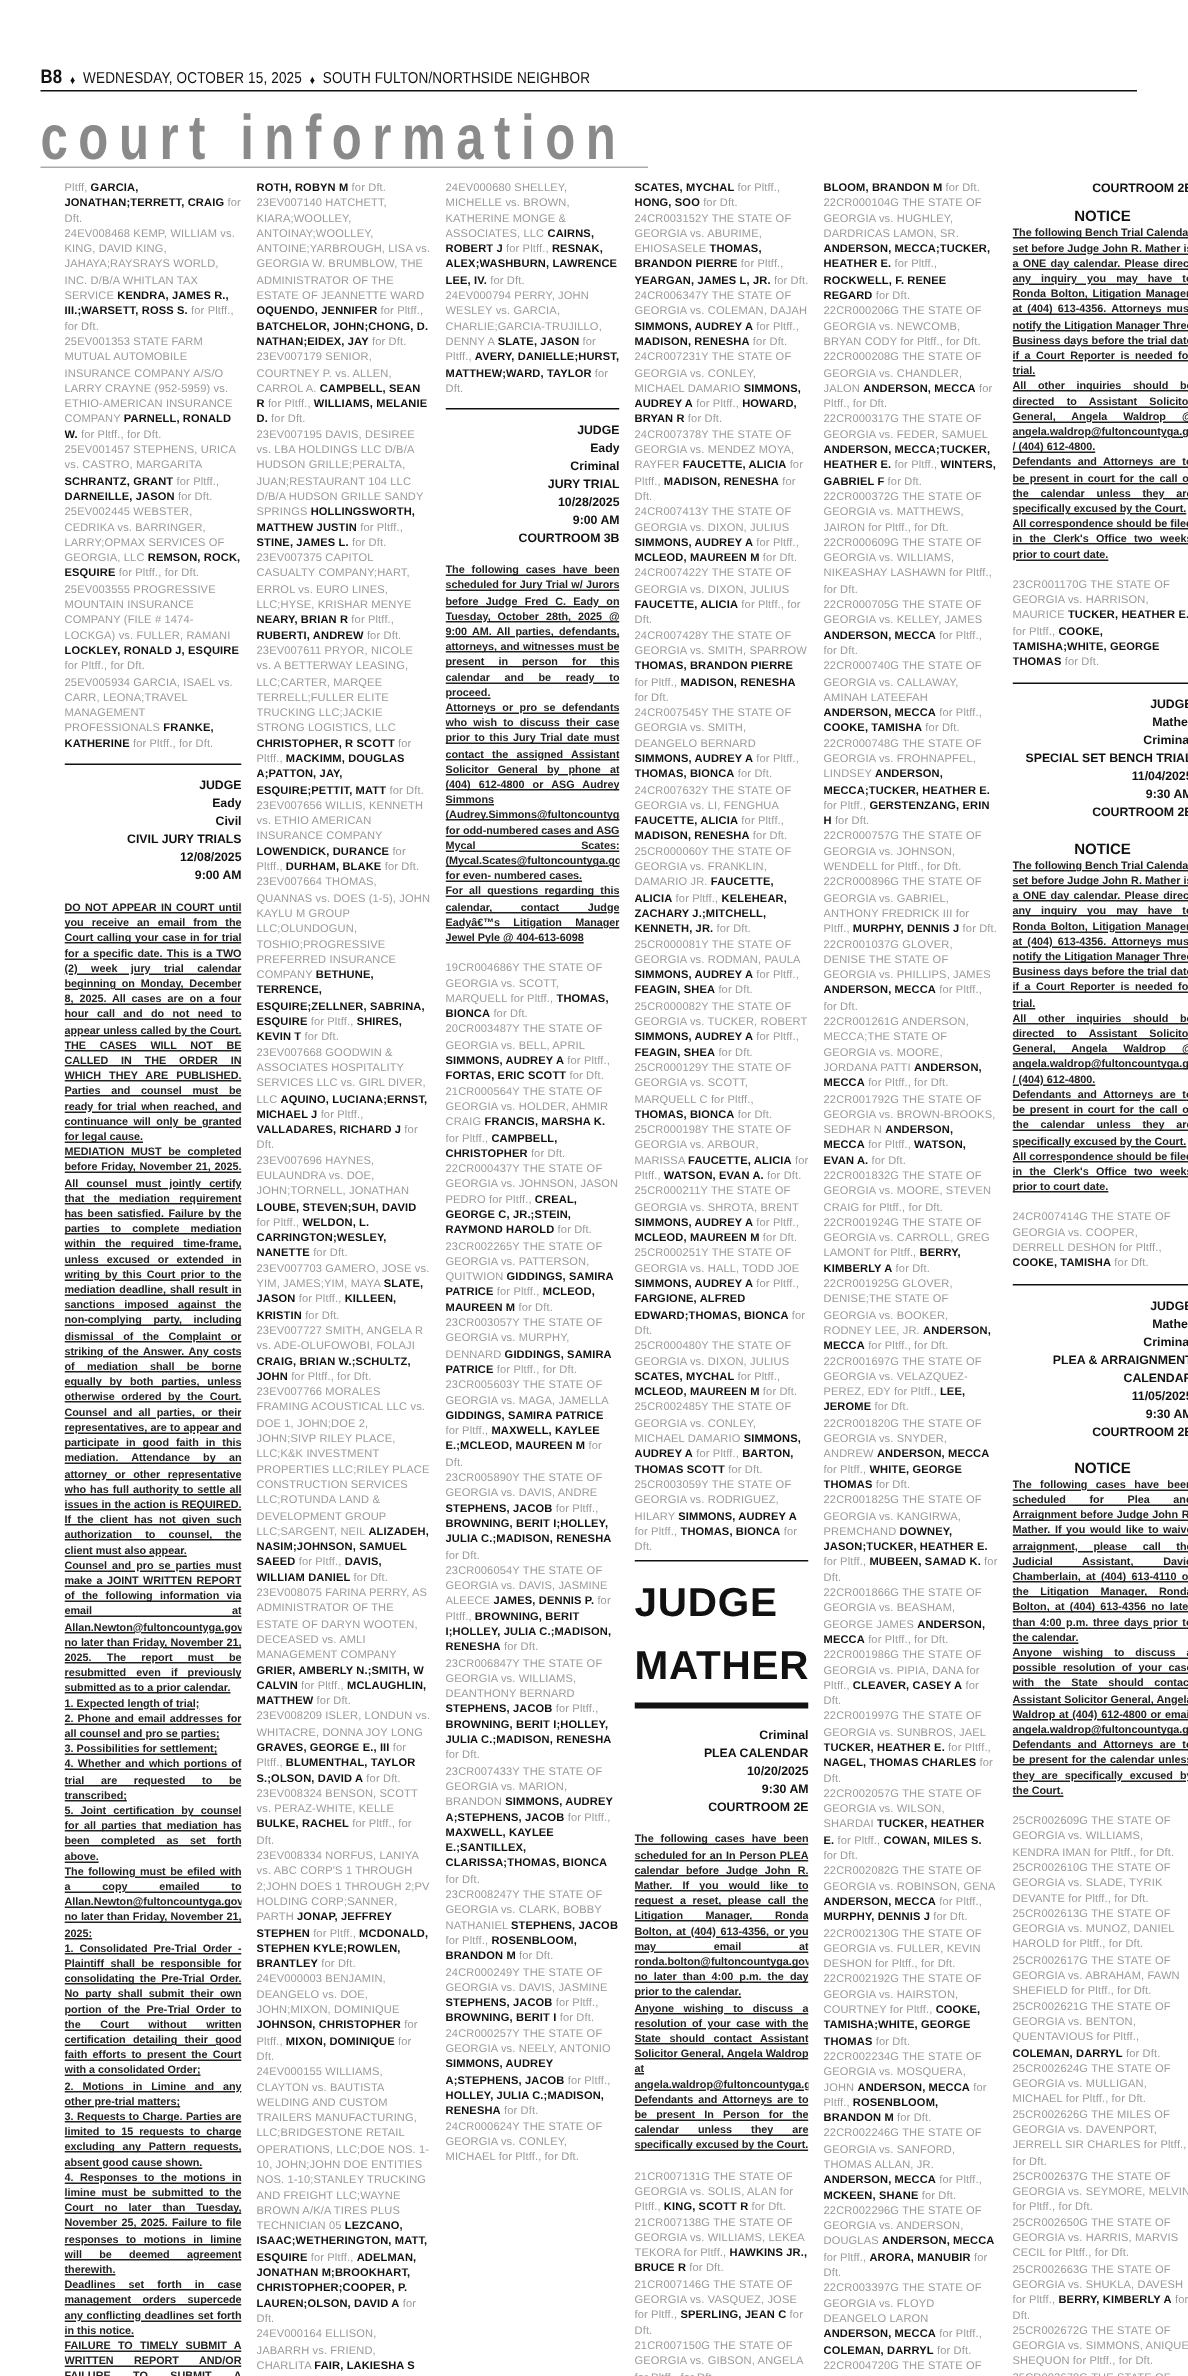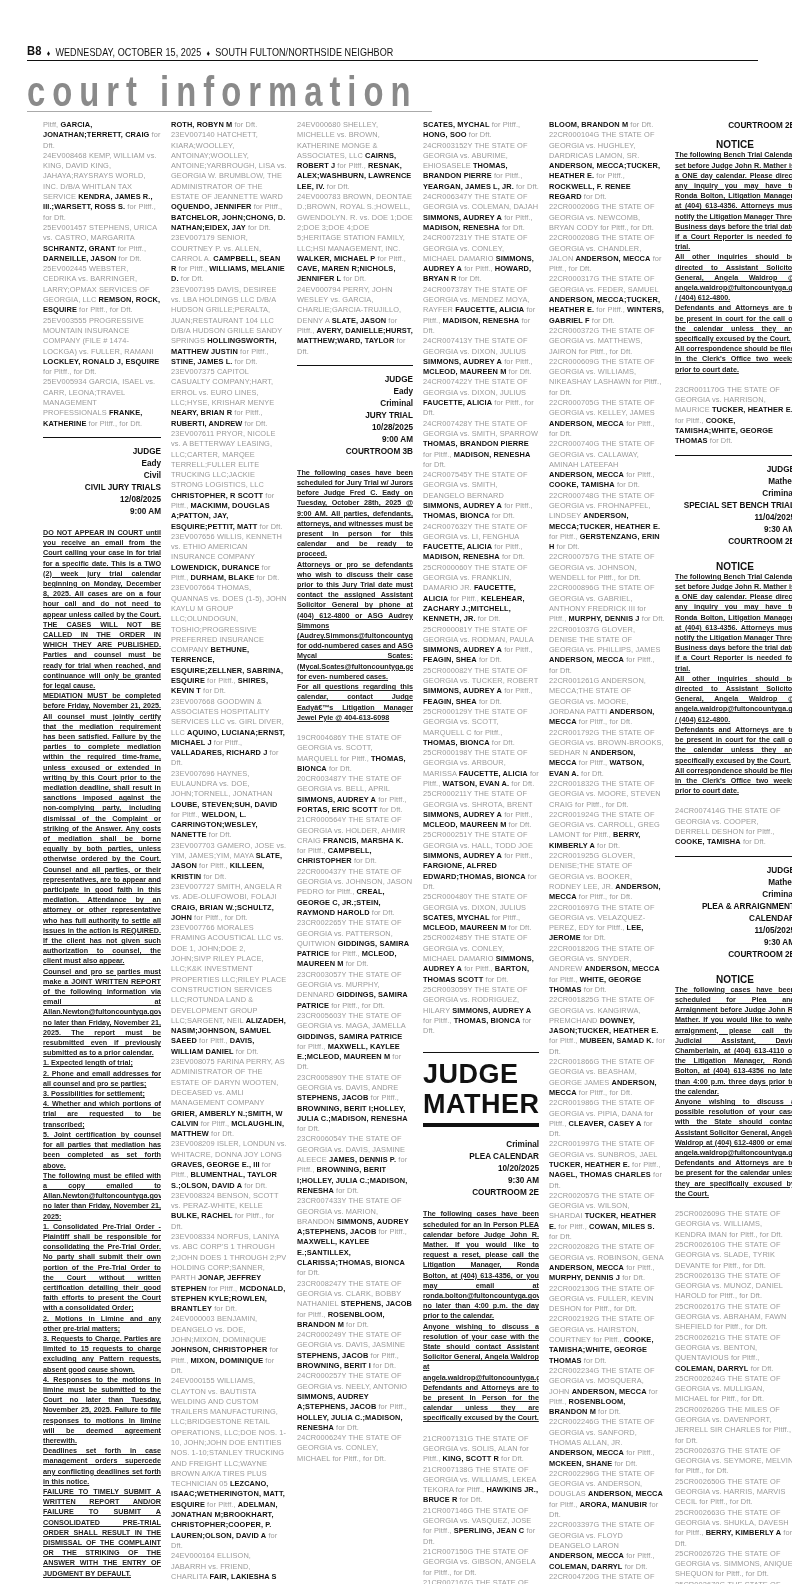--- a/index.html
+++ b/index.html
@@ -11,21 +11,21 @@
   .title-rule { position:absolute; left:27px; top:111px; width:405px; height:1px; background:#aaa; }
   .cols { position:absolute; left:43px; top:120px; width:740px; height:1464px; display:flex; gap:10px; }
   .col { width:116px; overflow:hidden; font-size:7.4px; line-height:10.3px; flex:0 0 auto; }
   .col.c1 { width:118px; }
   .entry { color:#9a9a9a; letter-spacing:0.1px; }
   .entry b { color:#111; font-weight:bold; }
   .notice { font-size:7.2px; line-height:10.2px; font-weight:bold; color:#222; text-align:justify; font-family:"Liberation Sans", sans-serif; transform:scaleX(1); }
   .notice p { margin:0 0 0 0;text-decoration:underline; }
   .hdr { text-align:right; font-weight:bold; font-size:8.2px; line-height:12px; color:#111; padding:8px 0 10px; border-top:1.5px solid #111; margin-top:8px; }
   .notice-title { text-align:center; font-weight:bold; font-size:10px; margin-top:4px; color:#111; }
-  .big-judge { border-top:1.5px solid #111; margin-top:16px; padding-top:6px; font-weight:bold; font-size:27px; line-height:30px; letter-spacing:0.5px; color:#111; padding-bottom:4px; border-bottom:4px solid #111; margin-bottom:4px; }
+  .big-judge { border-top:1.5px solid #111; margin-top:4px; padding-top:6px; font-weight:bold; font-size:27px; line-height:42px; letter-spacing:0.5px; color:#111; padding-bottom:4px; border-bottom:4px solid #111; margin-bottom:4px; }
   .gap { height:10px; }
 </style>
 </head>
 <body>
 
 <div class="masthead">
   <span class="page">B8</span>
   <span class="sep">♦</span>
   <span>WEDNESDAY, OCTOBER 15, 2025</span>
   <span class="sep">♦</span>
@@ -33,20 +33,21 @@
 </div>
 
 <div class="section-title">court information</div>
 <div class="title-rule"></div>
 
 <div class="cols">
   <div class="col c1">
     <div class="entries">
         <div class="entry">Pltff, <b>GARCIA, JONATHAN;TERRETT, CRAIG</b> for Dft.</div>
         <div class="entry">24EV008468 KEMP, WILLIAM vs. KING, DAVID KING, JAHAYA;RAYSRAYS WORLD, INC. D/B/A WHITLAN TAX SERVICE <b>KENDRA, JAMES R., III.;WARSETT, ROSS S.</b> for Pltff., for Dft.</div>
+        <div class="entry">25EV001353 STATE FARM MUTUAL AUTOMOBILE INSURANCE COMPANY A/S/O LARRY CRAYNE (952-5959) vs. ETHIO-AMERICAN INSURANCE COMPANY <b>PARNELL, RONALD W.</b> for Pltff., for Dft.</div>
         <div class="entry">25EV001457 STEPHENS, URICA vs. CASTRO, MARGARITA <b>SCHRANTZ, GRANT</b> for Pltff., <b>DARNEILLE, JASON</b> for Dft.</div>
         <div class="entry">25EV002445 WEBSTER, CEDRIKA vs. BARRINGER, LARRY;OPMAX SERVICES OF GEORGIA, LLC <b>REMSON, ROCK, ESQUIRE</b> for Pltff., for Dft.</div>
         <div class="entry">25EV003555 PROGRESSIVE MOUNTAIN INSURANCE COMPANY (FILE # 1474-LOCKGA) vs. FULLER, RAMANI <b>LOCKLEY, RONALD J, ESQUIRE</b> for Pltff., for Dft.</div>
         <div class="entry">25EV005934 GARCIA, ISAEL vs. CARR, LEONA;TRAVEL MANAGEMENT PROFESSIONALS <b>FRANKE, KATHERINE</b> for Pltff., for Dft.</div>
       </div>
     <div class="hdr">
         <div>JUDGE</div>
         <div>Eady</div>
         <div>Civil</div>
         <div>CIVIL JURY TRIALS</div>
@@ -92,21 +93,20 @@
         <div class="entry">23EV008324 BENSON, SCOTT vs. PERAZ-WHITE, KELLE <b>BULKE, RACHEL</b> for Pltff., for Dft.</div>
         <div class="entry">23EV008334 NORFUS, LANIYA vs. ABC CORP'S 1 THROUGH 2;JOHN DOES 1 THROUGH 2;PV HOLDING CORP;SANNER, PARTH <b>JONAP, JEFFREY STEPHEN</b> for Pltff., <b>MCDONALD, STEPHEN KYLE;ROWLEN, BRANTLEY</b> for Dft.</div>
         <div class="entry">24EV000003 BENJAMIN, DEANGELO vs. DOE, JOHN;MIXON, DOMINIQUE <b>JOHNSON, CHRISTOPHER</b> for Pltff., <b>MIXON, DOMINIQUE</b> for Dft.</div>
         <div class="entry">24EV000155 WILLIAMS, CLAYTON vs. BAUTISTA WELDING AND CUSTOM TRAILERS MANUFACTURING, LLC;BRIDGESTONE RETAIL OPERATIONS, LLC;DOE NOS. 1-10, JOHN;JOHN DOE ENTITIES NOS. 1-10;STANLEY TRUCKING AND FREIGHT LLC;WAYNE BROWN A/K/A TIRES PLUS TECHNICIAN 05 <b>LEZCANO, ISAAC;WETHERINGTON, MATT, ESQUIRE</b> for Pltff., <b>ADELMAN, JONATHAN M;BROOKHART, CHRISTOPHER;COOPER, P. LAUREN;OLSON, DAVID A</b> for Dft.</div>
         <div class="entry">24EV000164 ELLISON, JABARRH vs. FRIEND, CHARLITA <b>FAIR, LAKIESHA S</b> for Pltff., <b>PATEL, SHYAMAL</b> for Dft.</div>
       </div>
   </div>
   <div class="col">
     <div class="entries">
         <div class="entry">24EV000680 SHELLEY, MICHELLE vs. BROWN, KATHERINE MONGE &amp; ASSOCIATES, LLC <b>CAIRNS, ROBERT J</b> for Pltff., <b>RESNAK, ALEX;WASHBURN, LAWRENCE LEE, IV.</b> for Dft.</div>
-        <div class="entry">24EV000783 BROWN, DEONTAE D.;BROWN, ROYAL S.;HOWELL, GWENDOLYN. R. vs. DOE 1;DOE 2;DOE 3;DOE 4;DOE 5;HERITAGE STATION FAMILY, LLC;HSI MANAGEMENT, INC. <b>WALKER, MICHAEL P</b> for Pltff., <b>CAVE, MAREN R;NICHOLS, JENNIFER L</b> for Dft.</div>
         <div class="entry">24EV000794 PERRY, JOHN WESLEY vs. GARCIA, CHARLIE;GARCIA-TRUJILLO, DENNY A <b>SLATE, JASON</b> for Pltff., <b>AVERY, DANIELLE;HURST, MATTHEW;WARD, TAYLOR</b> for Dft.</div>
       </div>
     <div class="hdr">
         <div>JUDGE</div>
         <div>Eady</div>
         <div>Criminal</div>
         <div>JURY TRIAL</div>
         <div>10/28/2025</div>
         <div>9:00 AM</div>
         <div>COURTROOM 3B</div>
@@ -120,20 +120,21 @@
     <div class="entries">
         <div class="entry">19CR004686Y THE STATE OF GEORGIA vs. SCOTT, MARQUELL for Pltff., <b>THOMAS, BIONCA</b> for Dft.</div>
         <div class="entry">20CR003487Y THE STATE OF GEORGIA vs. BELL, APRIL <b>SIMMONS, AUDREY A</b> for Pltff., <b>FORTAS, ERIC SCOTT</b> for Dft.</div>
         <div class="entry">21CR000564Y THE STATE OF GEORGIA vs. HOLDER, AHMIR CRAIG <b>FRANCIS, MARSHA K.</b> for Pltff., <b>CAMPBELL, CHRISTOPHER</b> for Dft.</div>
         <div class="entry">22CR000437Y THE STATE OF GEORGIA vs. JOHNSON, JASON PEDRO for Pltff., <b>CREAL, GEORGE C, JR.;STEIN, RAYMOND HAROLD</b> for Dft.</div>
         <div class="entry">23CR002265Y THE STATE OF GEORGIA vs. PATTERSON, QUITWION <b>GIDDINGS, SAMIRA PATRICE</b> for Pltff., <b>MCLEOD, MAUREEN M</b> for Dft.</div>
         <div class="entry">23CR003057Y THE STATE OF GEORGIA vs. MURPHY, DENNARD <b>GIDDINGS, SAMIRA PATRICE</b> for Pltff., for Dft.</div>
         <div class="entry">23CR005603Y THE STATE OF GEORGIA vs. MAGA, JAMELLA <b>GIDDINGS, SAMIRA PATRICE</b> for Pltff., <b>MAXWELL, KAYLEE E.;MCLEOD, MAUREEN M</b> for Dft.</div>
         <div class="entry">23CR005890Y THE STATE OF GEORGIA vs. DAVIS, ANDRE <b>STEPHENS, JACOB</b> for Pltff., <b>BROWNING, BERIT I;HOLLEY, JULIA C.;MADISON, RENESHA</b> for Dft.</div>
         <div class="entry">23CR006054Y THE STATE OF GEORGIA vs. DAVIS, JASMINE ALEECE <b>JAMES, DENNIS P.</b> for Pltff., <b>BROWNING, BERIT I;HOLLEY, JULIA C.;MADISON, RENESHA</b> for Dft.</div>
+        <div class="entry">23CR006847Y THE STATE OF GEORGIA vs. WILLIAMS, DEANTHONY BERNARD <b>STEPHENS, JACOB</b> for Pltff., <b>BROWNING, BERIT I;HOLLEY, JULIA C.;MADISON, RENESHA</b> for Dft.</div>
         <div class="entry">23CR007433Y THE STATE OF GEORGIA vs. MARION, BRANDON <b>SIMMONS, AUDREY A;STEPHENS, JACOB</b> for Pltff., <b>MAXWELL, KAYLEE E.;SANTILLEX, CLARISSA;THOMAS, BIONCA</b> for Dft.</div>
         <div class="entry">23CR008247Y THE STATE OF GEORGIA vs. CLARK, BOBBY NATHANIEL <b>STEPHENS, JACOB</b> for Pltff., <b>ROSENBLOOM, BRANDON M</b> for Dft.</div>
         <div class="entry">24CR000249Y THE STATE OF GEORGIA vs. DAVIS, JASMINE <b>STEPHENS, JACOB</b> for Pltff., <b>BROWNING, BERIT I</b> for Dft.</div>
         <div class="entry">24CR000257Y THE STATE OF GEORGIA vs. NEELY, ANTONIO <b>SIMMONS, AUDREY A;STEPHENS, JACOB</b> for Pltff., <b>HOLLEY, JULIA C.;MADISON, RENESHA</b> for Dft.</div>
         <div class="entry">24CR000624Y THE STATE OF GEORGIA vs. CONLEY, MICHAEL  for Pltff.,  for Dft.</div>
       </div>
   </div>
   <div class="col">
     <div class="entries">
         <div class="entry"><b>SCATES, MYCHAL</b> for Pltff., <b>HONG, SOO</b> for Dft.</div>

